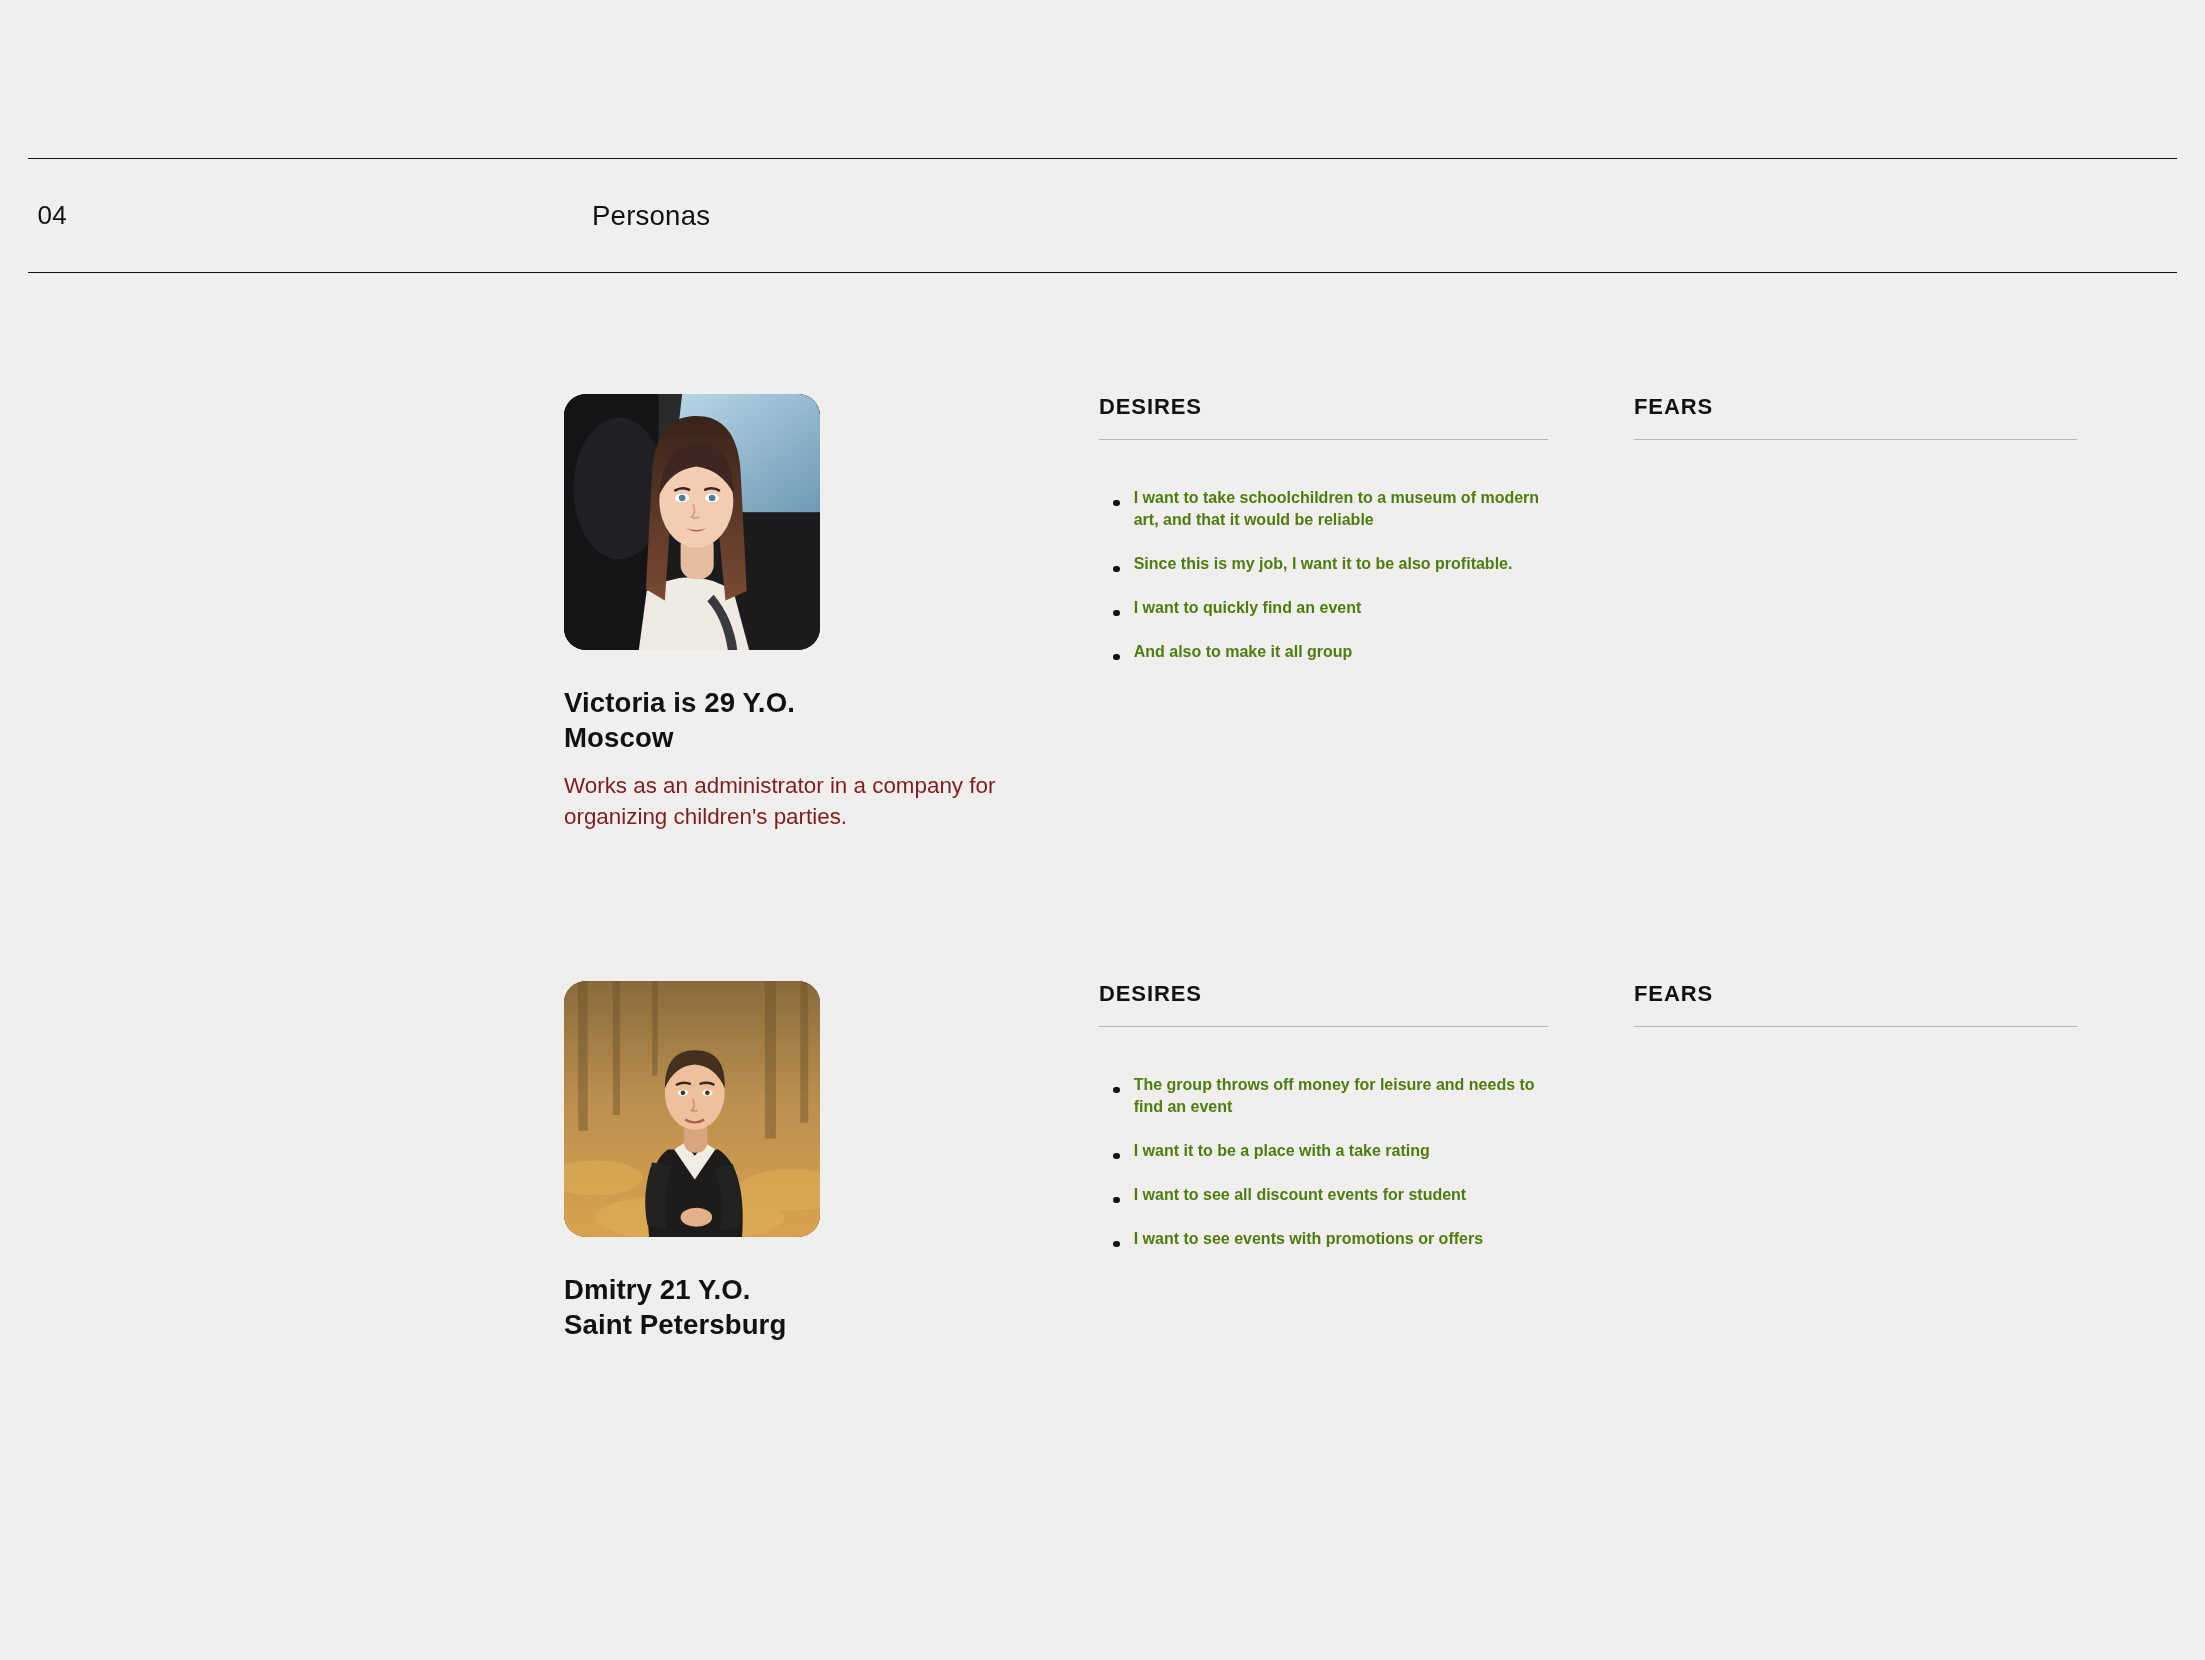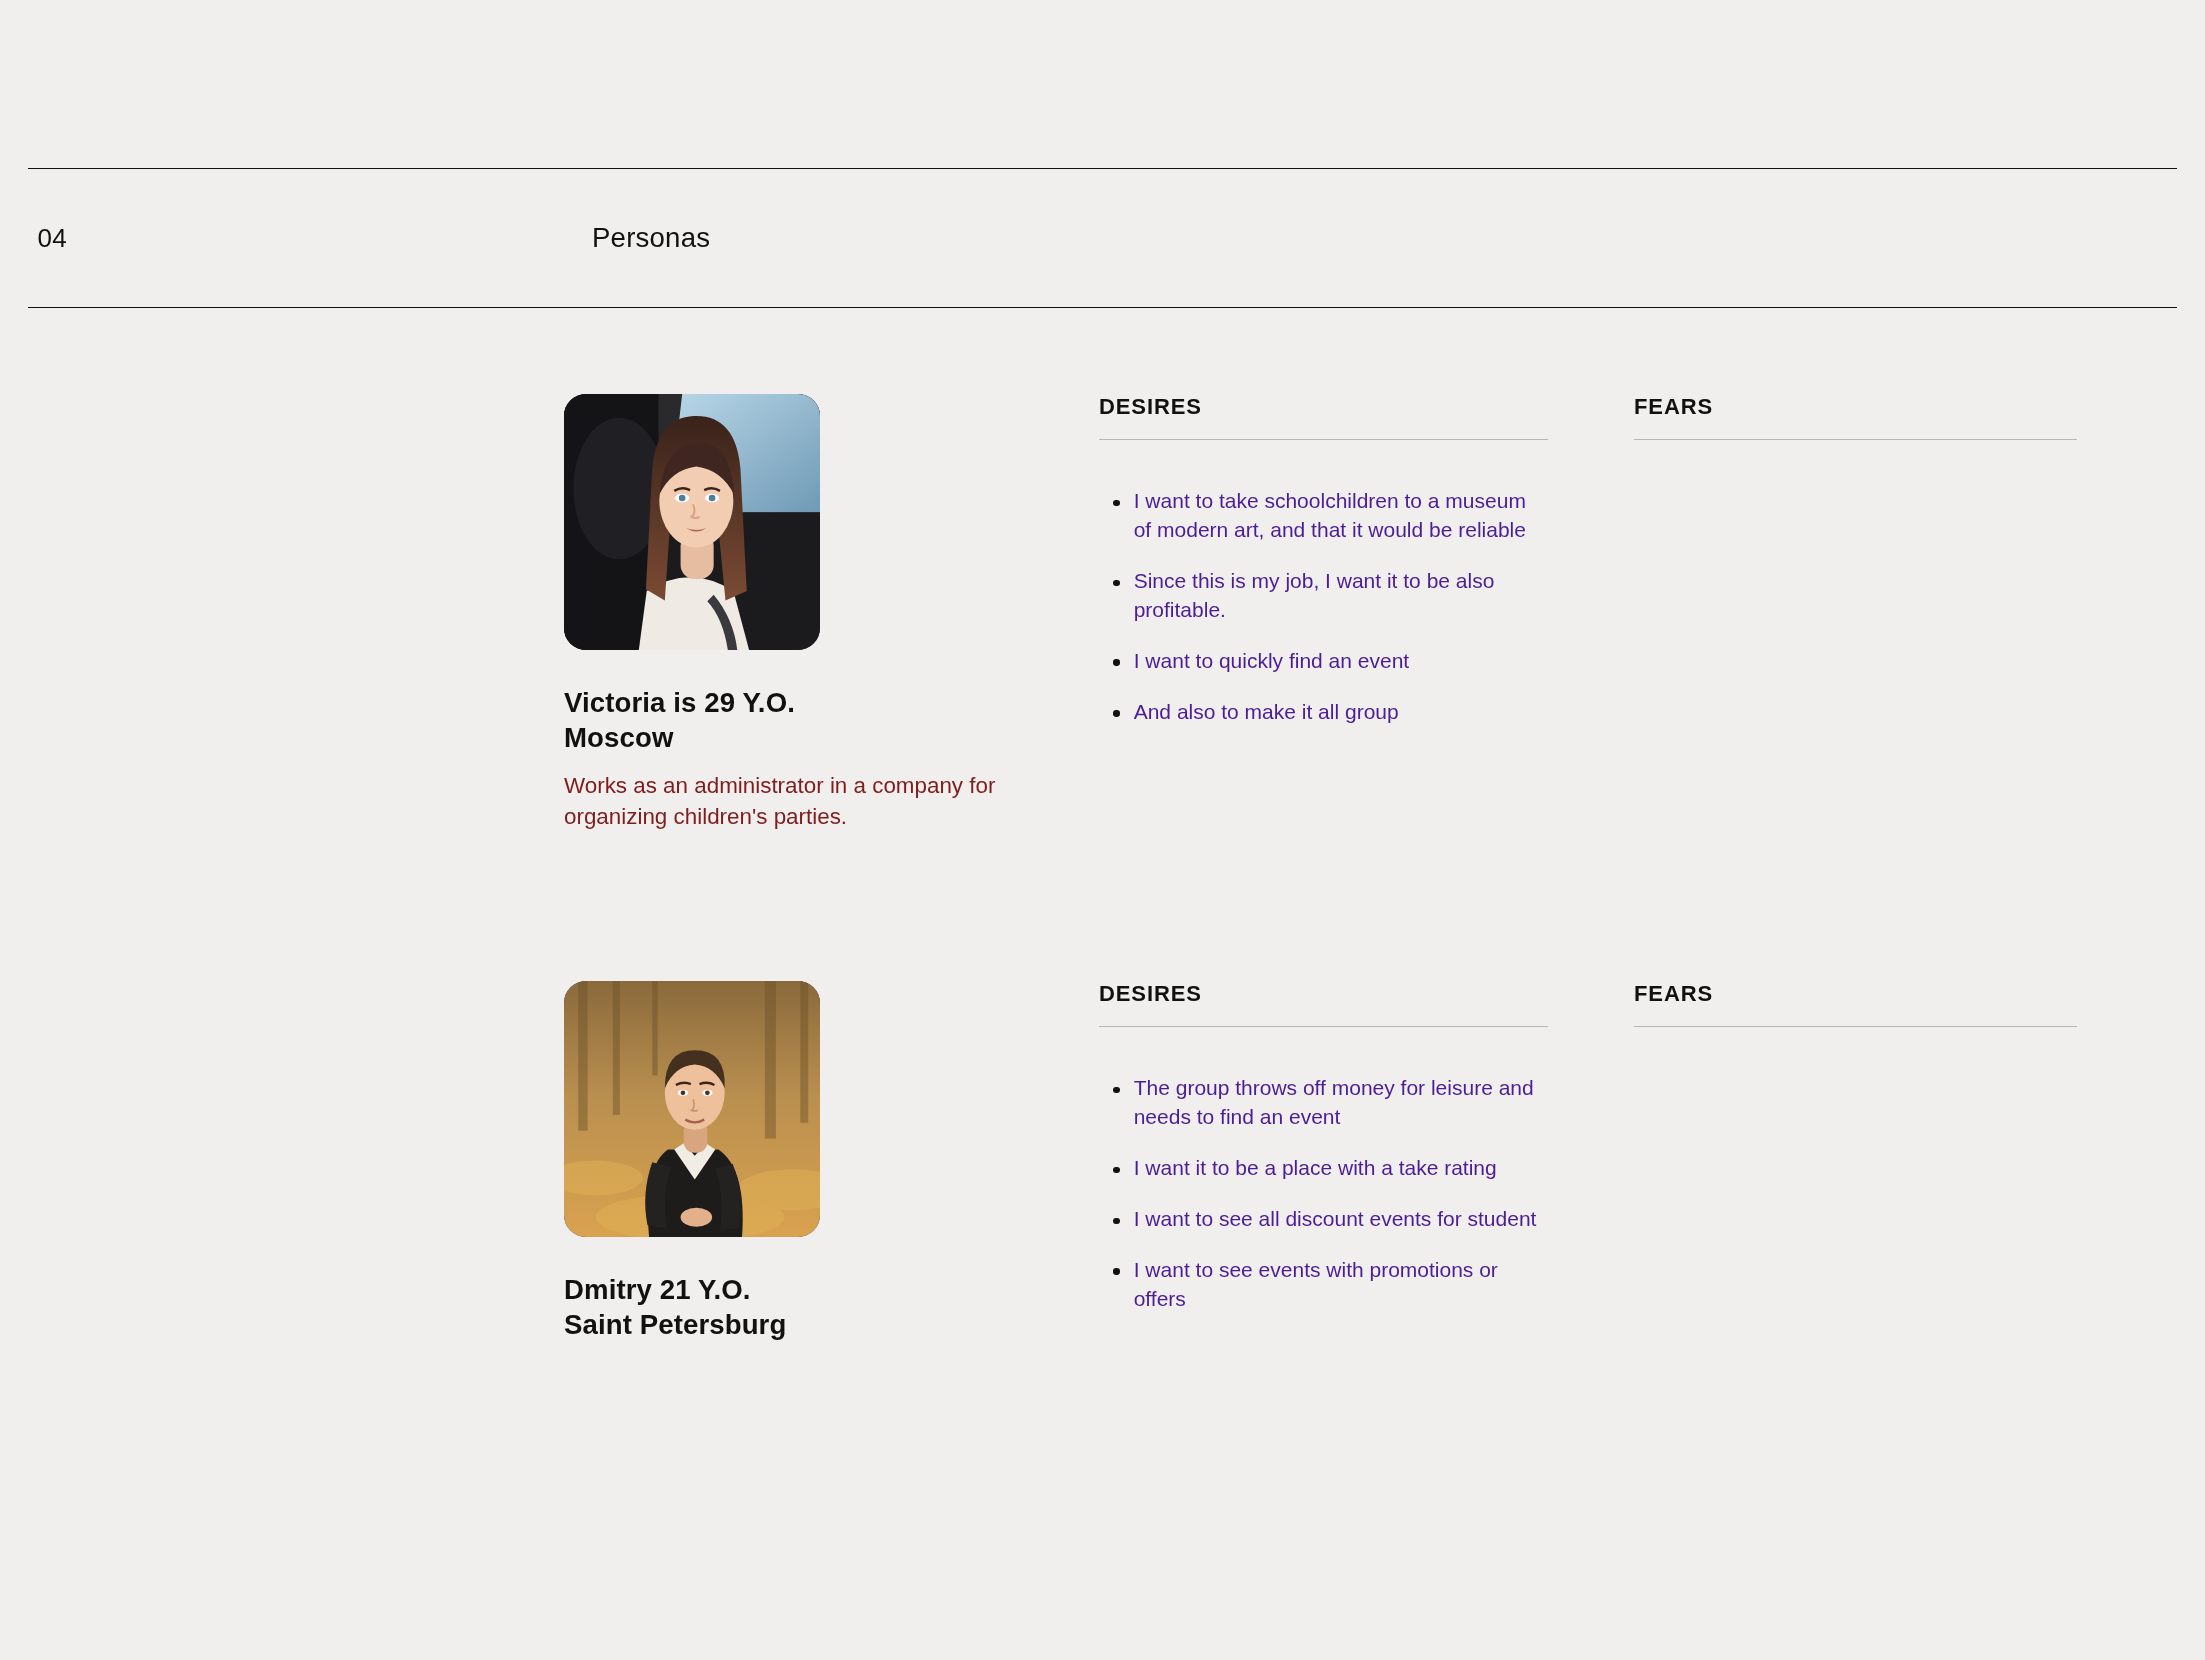--- a/index.html
+++ b/index.html
@@ -16,22 +16,22 @@
     height: 1660px;
     background: #f0efee;
     overflow: hidden;
   }
 
   
   .header {
     position: absolute;
     left: 28px;
     right: 28px;
-    top: 168px;
-    height: 140px;
+    top: 158px;
+    height: 115px;
     border-top: 1.6px solid #111;
     border-bottom: 1.6px solid #111;
     display: flex;
     align-items: center;
   }
   .header-number {
     position: absolute;
     left: 9.5px;
     font-size: 26px;
     color: #111;
@@ -103,25 +103,26 @@
   }
   .col-fears .col-head { width: 443px; }
 
   ul.bullets {
     margin: 47px 0 0 0;
     padding: 0 0 0 31.5px;
     list-style: none;
   }
   ul.bullets li {
     position: relative;
-    font-size: 21px;
-    color: #4c1d95;
+    font-size: 16px;
+    color: #4d7c0f;
     line-height: 1.38;
     margin-bottom: 22px;
     padding-left: 3.2px;
+    font-weight: bold;
   }
   ul.bullets li:last-child { margin-bottom: 0; }
   ul.bullets li::before {
     content: "";
     position: absolute;
     left: -17.3px;
     top: 12.6px;
     width: 6.3px;
     height: 6.3px;
     border-radius: 50%;

